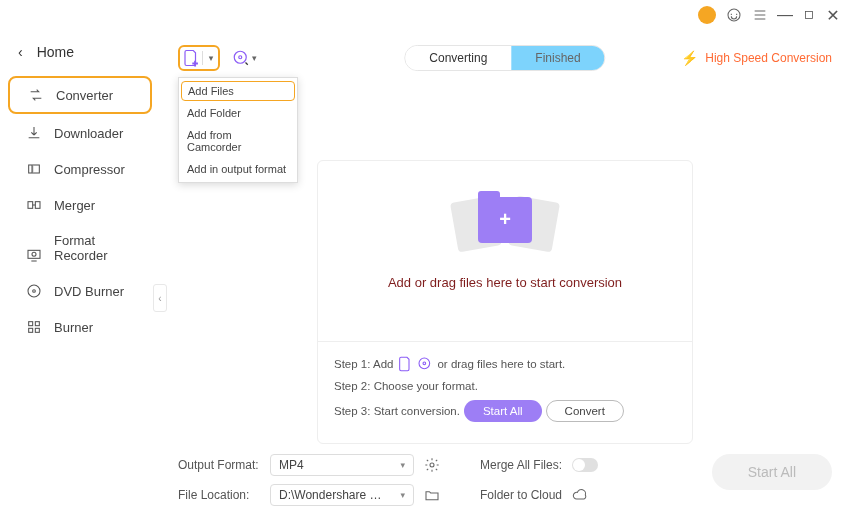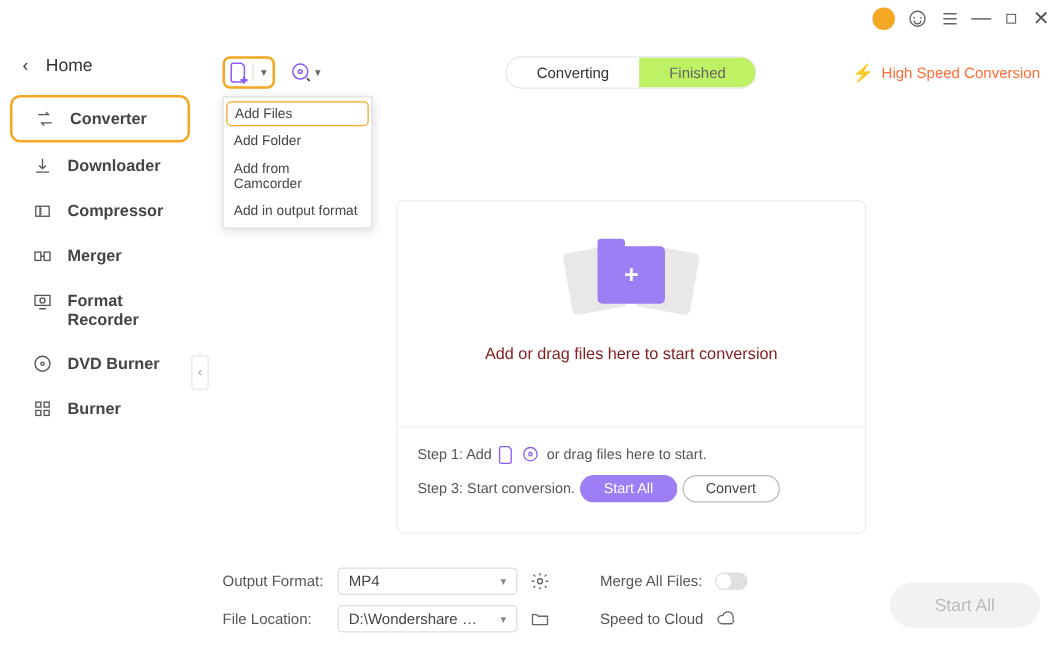--- a/index.html
+++ b/index.html
@@ -9,38 +9,38 @@
 .titlebar .avatar { width: 18px; height: 18px; border-radius: 50%; background: #f5a623; }
 .titlebar .ticon { width: 16px; height: 16px; display: flex; align-items: center; justify-content: center; color: #666; cursor: pointer; }
 .titlebar .ticon svg { width: 16px; height: 16px; }
 .titlebar .winbtn { width: 14px; height: 14px; color: #555; cursor: pointer; display:flex; align-items:center; justify-content:center;}
 
 .main { display: flex; height: 496px; }
 
 .sidebar { width: 160px; padding: 8px 0; position: relative; }
 .home-row { display: flex; align-items: center; gap: 14px; padding: 6px 18px 14px; font-size: 14px; color: #333; }
 .home-row .back { font-size: 14px; color: #333; }
-.side-item { display: flex; align-items: flex-start; gap: 12px; padding: 9px 18px; font-size: 13px; color: #444; cursor: pointer; border-radius: 8px; margin: 2px 8px; font-weight: bold; }
+.side-item { display: flex; align-items: flex-end; gap: 12px; padding: 9px 18px; font-size: 13px; color: #444; cursor: pointer; border-radius: 8px; margin: 2px 8px; }
 .side-item .sicon { width: 16px; height: 16px; color: #555; display:flex; align-items:center; justify-content:center; flex-shrink:0;}
 .side-item .sicon svg { width: 16px; height: 16px; }
 .side-item.active { border: 2px solid #f5a623; background: #fff; }
 .collapse-btn { position: absolute; right: -7px; top: 254px; width: 14px; height: 28px; background: #fff; border: 1px solid #e8e8e8; border-radius: 3px; display: flex; align-items: center; justify-content: center; font-size: 10px; color: #999; cursor:pointer;}
 
 .content { flex: 1; padding: 6px 18px 12px 18px; display: flex; flex-direction: column; position: relative; }
 
 .toolbar { height: 44px; display: flex; align-items: center; position: relative; }
 .add-group { display: flex; align-items: center; gap: 4px; position: relative; }
 .add-btn-wrap { display: flex; align-items: center; border: 2px solid #f5a623; border-radius: 6px; padding: 2px; }
 .add-file-icon { width: 18px; height: 18px; color: #8b5cf6; }
 .dropdown-caret { width: 14px; height: 14px; border-left:1px solid #ddd; display:flex; align-items:center; justify-content:center; font-size:9px; color:#666; margin-left:2px; padding-left:3px;}
 .add-dvd-group { display: flex; align-items: center; margin-left: 8px; gap:2px;}
 .add-dvd-icon { width: 18px; height: 18px; color: #8b5cf6; }
 
 .tabseg { position: absolute; left: 50%; transform: translateX(-50%); display: flex; border: 1px solid #e5e5e5; border-radius: 14px; overflow: hidden; }
-.tabseg .tab { padding: 5px 24px; font-size: 12px; color: #666; background: #bef264; cursor: pointer; }
+.tabseg .tab { padding: 5px 24px; font-size: 12px; color: #666; background: #7dd3fc; cursor: pointer; }
 .tabseg .tab.active { background: #fff; color: #333; }
 
 .hspeed { margin-left: auto; display: flex; align-items: center; gap: 6px; color: #ff6b35; font-size: 12px; }
 .bolt { color: #ff6b35; font-size: 14px; }
 
 .dropdown-menu { position: absolute; top: 32px; left: 0; width: 120px; background: #fff; border: 1px solid #ddd; box-shadow: 0 2px 8px rgba(0,0,0,0.15); z-index: 10; padding: 2px 0; }
 .dropdown-menu .mitem { padding: 5px 8px; font-size: 11px; color: #444; cursor: pointer; }
 .dropdown-menu .mitem.hl { border: 1.5px solid #f5a623; border-radius: 4px; margin: 1px 2px; padding: 3px 6px; }
 
 .dropzone { margin-top: 80px; align-self: center; width: 376px; border: 1px solid #eee; border-radius: 6px; overflow: hidden; }
@@ -64,21 +64,21 @@
 .footer { margin-top: auto; padding-top: 10px; }
 .frow { display: flex; align-items: center; gap: 10px; margin-bottom: 8px; font-size: 12px; color: #555; }
 .flabel { width: 82px; }
 .select { border: 1px solid #ddd; border-radius: 4px; padding: 3px 8px; width: 144px; display: flex; align-items: center; justify-content: space-between; font-size: 12px; color: #444; background:#fff; cursor:pointer;}
 .select .caret { font-size: 9px; color: #888; }
 .ficon { width: 16px; height: 16px; color: #666; display:flex; align-items:center;}
 .ficon svg { width:16px; height:16px; }
 .toggle { width: 26px; height: 14px; background: #e0e0e0; border-radius: 7px; position: relative; }
 .toggle::after { content:''; position:absolute; left:1px; top:1px; width:12px; height:12px; background:#fff; border-radius:50%; }
 .start-all-btn { margin-left: auto; background: #f2f2f2; color: #bbb; border-radius: 18px; padding: 10px 36px; font-size: 14px; border:none; cursor:pointer;}
-.footer-grid { display:flex; align-items:center; }
+.footer-grid { display:flex; align-items:flex-start; }
 .footer-left { flex:1; }
 
 svg { stroke: currentColor; fill: none; stroke-width: 1.6; }
 </style>
 </head>
 <body>
 
 <div class="titlebar">
   <div class="avatar"></div>
   <div class="ticon">
@@ -240,20 +240,23 @@
               </svg>
             </span>
           <span class="mini-icon">
               <svg viewBox="0 0 24 24" stroke="currentColor">
                 <circle cx="11" cy="11" r="8"></circle>
                 <circle cx="11" cy="11" r="2"></circle>
               </svg>
             </span>
           <span>or drag files here to start.</span>
         </div>
+        <div class="step">
+            <span>Step 2: Choose your format.</span>
+          </div>
         <div class="step">
           <span>Step 3: Start conversion.</span>
           <button class="btn primary">Start All</button>
           <button class="btn secondary">Convert</button>
         </div>
       </div>
     </div>
 
     <div class="footer">
       <div class="footer-grid">
@@ -279,21 +282,21 @@
             <div class="select">
               <span style="white-space:nowrap;overflow:hidden;text-overflow:ellipsis;max-width:110px">D:\Wondershare UniConverter 1</span>
               <span class="caret">▾</span>
             </div>
             <span class="ficon">
                 <svg viewBox="0 0 24 24">
                   <path d="M3 7h5l2 2h11v10H3z"></path>
                 </svg>
               </span>
             <span style="width:20px"></span>
-            <span>Speed to Cloud</span>
+            <span>Folder to Cloud</span>
             <span class="ficon">
                 <svg viewBox="0 0 24 24">
                   <path d="M7 18a5 5 0 1 1 1-9.9A6 6 0 0 1 20 12a4 4 0 0 1-2 6H7z"></path>
                 </svg>
               </span>
           </div>
         </div>
         <button class="start-all-btn">Start All</button>
       </div>
     </div>

